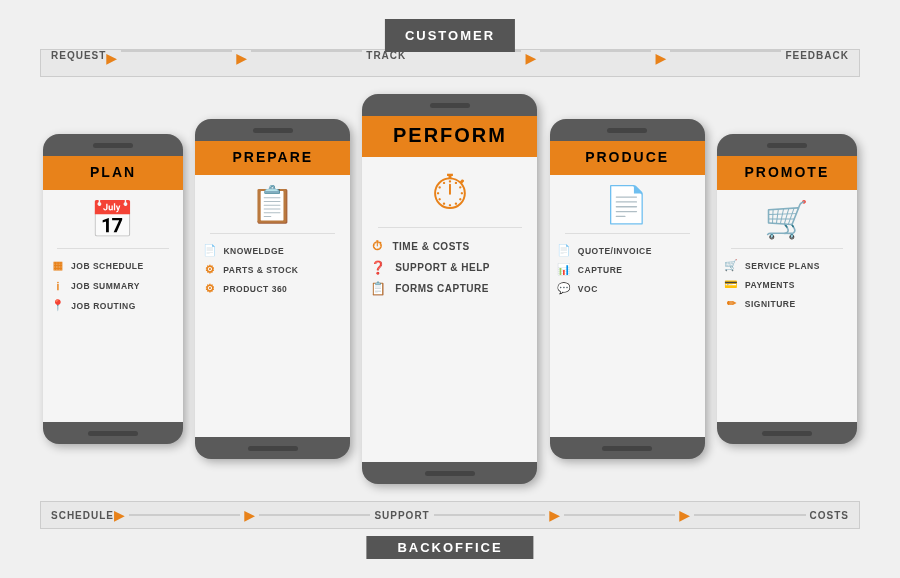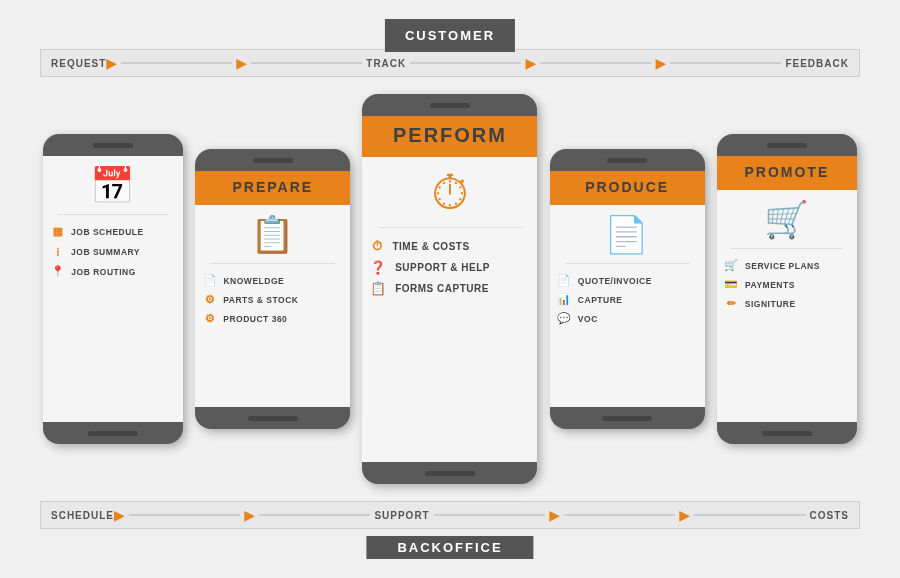--- a/index.html
+++ b/index.html
@@ -39,21 +39,21 @@
     
     .top-flow {
       position: absolute;
       top: 30px;
       left: 20px;
       right: 20px;
       height: 28px;
       background: #e8e8e8;
       border: 1.5px solid #ccc;
       display: flex;
-      align-items: center;
+      align-items: flex-start;
       justify-content: space-between;
       padding: 0 10px;
       z-index: 5;
     }
     .flow-label {
       font-size: 10px;
       font-weight: bold;
       color: #555;
       letter-spacing: 1px;
     }
@@ -121,21 +121,21 @@
       position: relative;
       box-shadow: 3px 3px 10px rgba(0,0,0,0.3);
     }
 
     .phone-small {
       width: 140px;
       height: 310px;
     }
     .phone-medium {
       width: 155px;
-      height: 280px;
+      height: 340px;
     }
     .phone-large {
       width: 175px;
       height: 390px;
       z-index: 6;
     }
 
     
     .phone-top-notch {
       height: 22px;
@@ -150,21 +150,21 @@
       border-radius: 3px;
     }
 
     
     .phone-header {
       background: #e8821a;
       padding: 8px 10px 10px;
       text-align: center;
     }
     .phone-header-title {
-      color: #404040;
+      color: #000000;
       font-size: 14px;
       font-weight: bold;
       letter-spacing: 2px;
       text-align: center;
     }
     .phone-large .phone-header-title {
       font-size: 20px;
     }
 
     
@@ -260,20 +260,23 @@
     <div class="flow-line"></div>
     <span class="flow-label">FEEDBACK</span>
   </div>
 
   <div class="phones-row">
 
     <div class="phone phone-small">
       <div class="phone-top-notch">
         <div class="notch-bar"></div>
       </div>
+      <div class="phone-header">
+        <div class="phone-header-title">PLAN</div>
+      </div>
       <div class="phone-body">
         <div class="phone-icon">📅</div>
         <div class="menu-divider"></div>
         <div class="menu-items">
           <div class="menu-item">
             <span class="menu-item-icon">▦</span>
             <span>JOB SCHEDULE</span>
           </div>
           <div class="menu-item">
             <span class="menu-item-icon">ℹ</span>

